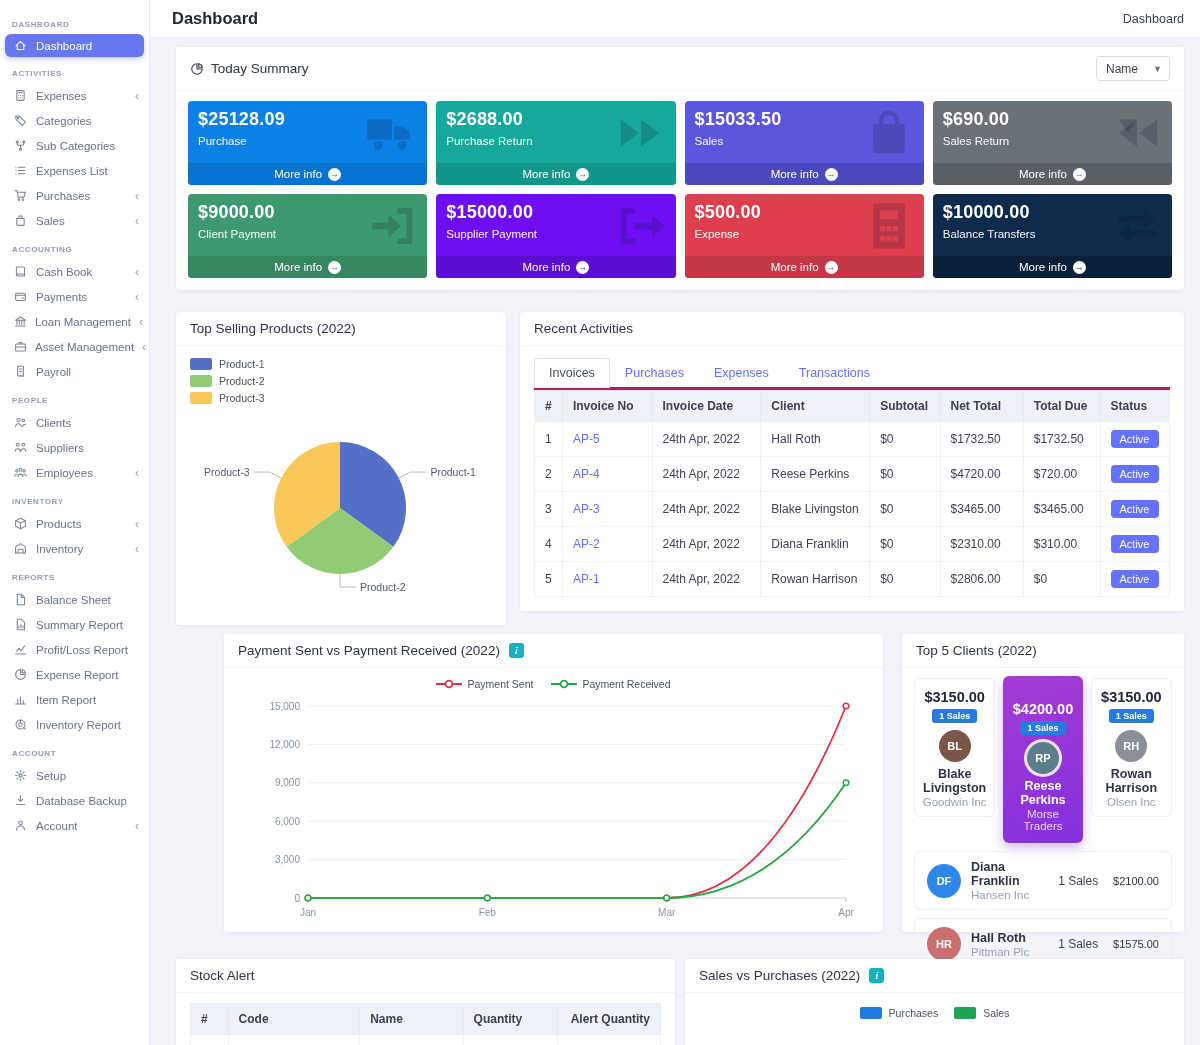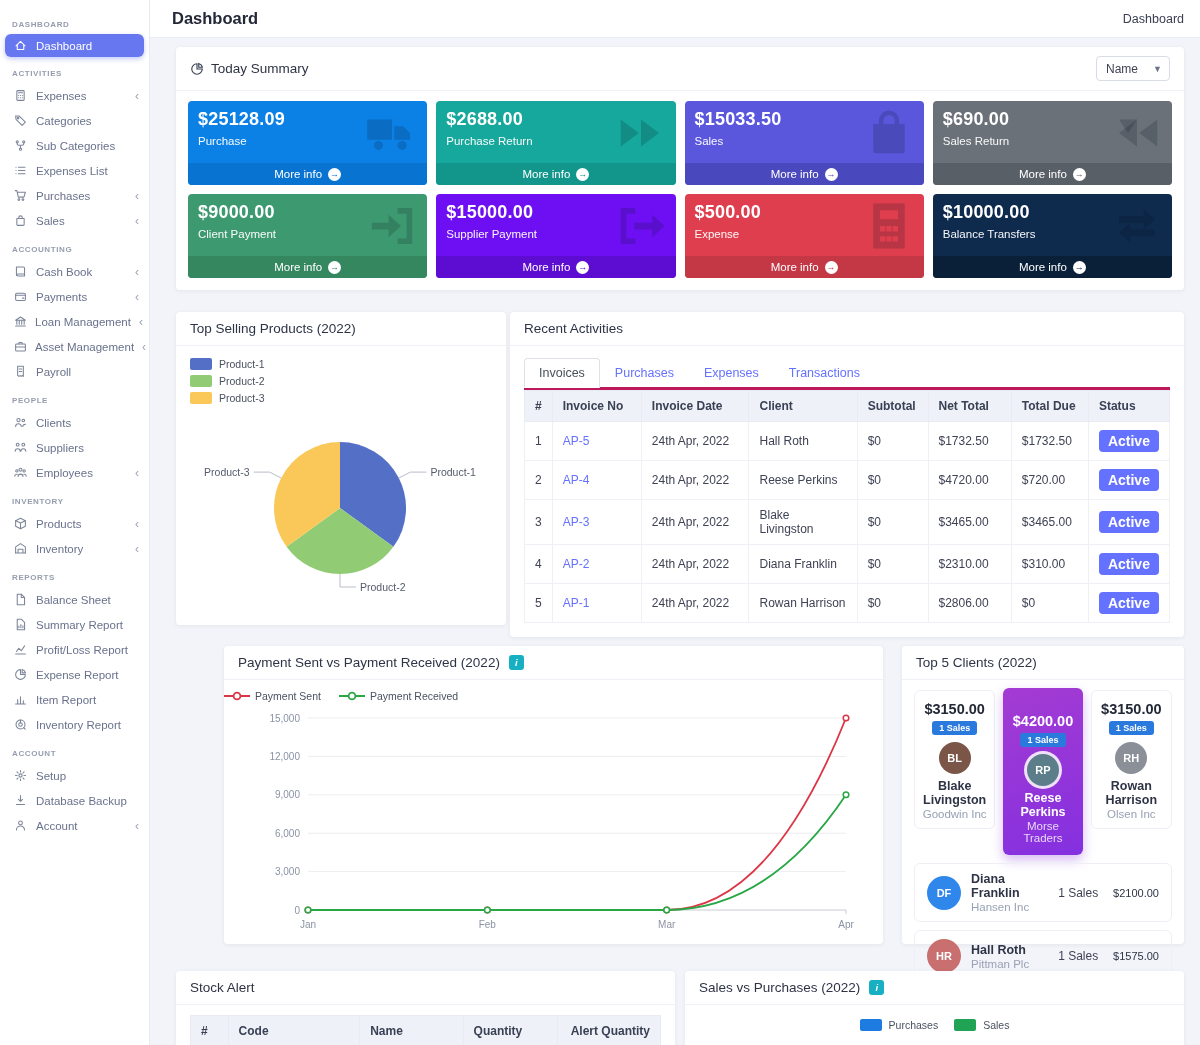--- a/index.html
+++ b/index.html
@@ -35,21 +35,21 @@
   .sum-grid { display:grid; grid-template-columns:repeat(4,1fr); gap:9px; padding:10px 12px 12px; }
   .sum-card { height:84px; border-radius:4px; color:#fff; display:flex; flex-direction:column; background:var(--bg); overflow:hidden; }
   .sum-body { flex:1; position:relative; padding:8px 10px; }
   .sum-amount { font-size:18px; font-weight:700; letter-spacing:.2px; }
   .sum-label { font-size:11.5px; margin-top:5px; opacity:.96; }
   .sum-icon { position:absolute; right:6px; top:5px; }
   .sum-footer { height:22px; background:var(--fc); display:flex; align-items:center; justify-content:center; gap:6px; font-size:11.5px; cursor:pointer; }
   .more-dot { width:13px; height:13px; border-radius:50%; background:#fff; color:var(--fc); display:inline-flex; align-items:center; justify-content:center; font-size:9px; font-weight:700; line-height:1; }
 
   
-  .row2 { display:flex; gap:4px; margin-top:22px; align-items:flex-start; }
+  .row2 { display:flex; gap:14px; margin-top:22px; align-items:flex-start; }
   .pie-card { width:330px; height:313px; }
   .act-card { flex:1; }
   .row3 { display:flex; gap:19px; margin-top:9px; align-items:flex-start; }
   .pay-card { width:659px; height:298px;margin-left:48px; }
   .clients-card { flex:1; height:298px; }
   .row4 { display:flex; gap:10px; margin-top:27px; align-items:flex-start; }
   .stock-card { width:499px; height:240px; }
   .svp-card { flex:1; height:240px; }
 
   
@@ -59,27 +59,27 @@
   .lg-text { font-size:10.5px; color:#4a5160; }
 
   
   .tabs { display:flex; border-bottom:3px solid #be185d; margin:12px 14px 0; }
   .tab { padding:7px 14px; font-size:12.5px; color:#6571ff; cursor:pointer; border:1px solid transparent; border-radius:4px 4px 0 0; margin-bottom:-1px; }
   .tab.active { background:#fff; color:#495057; border-color:#dee2e6 #dee2e6 #fff; }
   table.dtable { border-collapse:collapse; margin:0 14px 14px; width:calc(100% - 28px); border:1px solid #eef0f5; }
   .dtable th { background:#eef1f7; font-size:12px; font-weight:700; color:#3a4154; text-align:left; padding:8px 10px; border:1px solid #e8ebf2; }
   .dtable td { font-size:12px; color:#3f4254; padding:8px 10px; border:1px solid #eef0f5; }
   .dtable .link { color:#6571ff; cursor:pointer; }
-  .badge-active { background:#6571ff; color:#fff; font-size:14px; font-weight:700; padding:3px 9px; border-radius:4px; display:inline-block; }
+  .badge-active { background:#6571ff; color:#fff; font-size:11px; font-weight:400; padding:3px 9px; border-radius:4px; display:inline-block; }
   .rt-c1{width:4%} .rt-c2{width:14%} .rt-c3{width:17%} .rt-c4{width:17%} .rt-c5{width:11%} .rt-c6{width:13%} .rt-c7{width:12%} .rt-c8{width:9%}
   .st-c1{width:8%} .st-c2{width:28%} .st-c3{width:22%} .st-c4{width:20%} .st-c5{width:22%}
   .ralign { text-align:right !important; }
 
   
-  .chart-legend { display:flex; justify-content:flex-start; gap:18px; margin:10px 0 2px; }
+  .chart-legend { display:flex; justify-content:center; gap:18px; margin:10px 0 2px; }
   .chart-legend .lg-row { gap:5px; }
 
   
   .feat-row { display:flex; gap:8px; padding:10px 12px 4px; align-items:flex-start; }
   .feat { flex:1; border:1px solid #edeff5; border-radius:6px; text-align:center; padding:10px 3px 8px; background:#fff; }
   .feat.hl { background:linear-gradient(160deg,#a43bd2,#8430e0); color:#fff; border:none; margin-top:-2px; padding:25px 3px 11px; box-shadow:0 5px 12px rgba(140,60,220,.35); }
   .feat-amount { font-size:14.5px; font-weight:700; color:#232837; }
   .feat.hl .feat-amount { color:#fff; }
   .badge-sales { background:#2a7ade; color:#fff; font-size:9px; font-weight:700; padding:2px 7px; border-radius:3px; display:inline-block; margin-top:4px; }
   .avatar { width:32px; height:32px; border-radius:50%; margin:7px auto 5px; display:flex; align-items:center; justify-content:center; color:#fff; font-size:11px; font-weight:700; }

